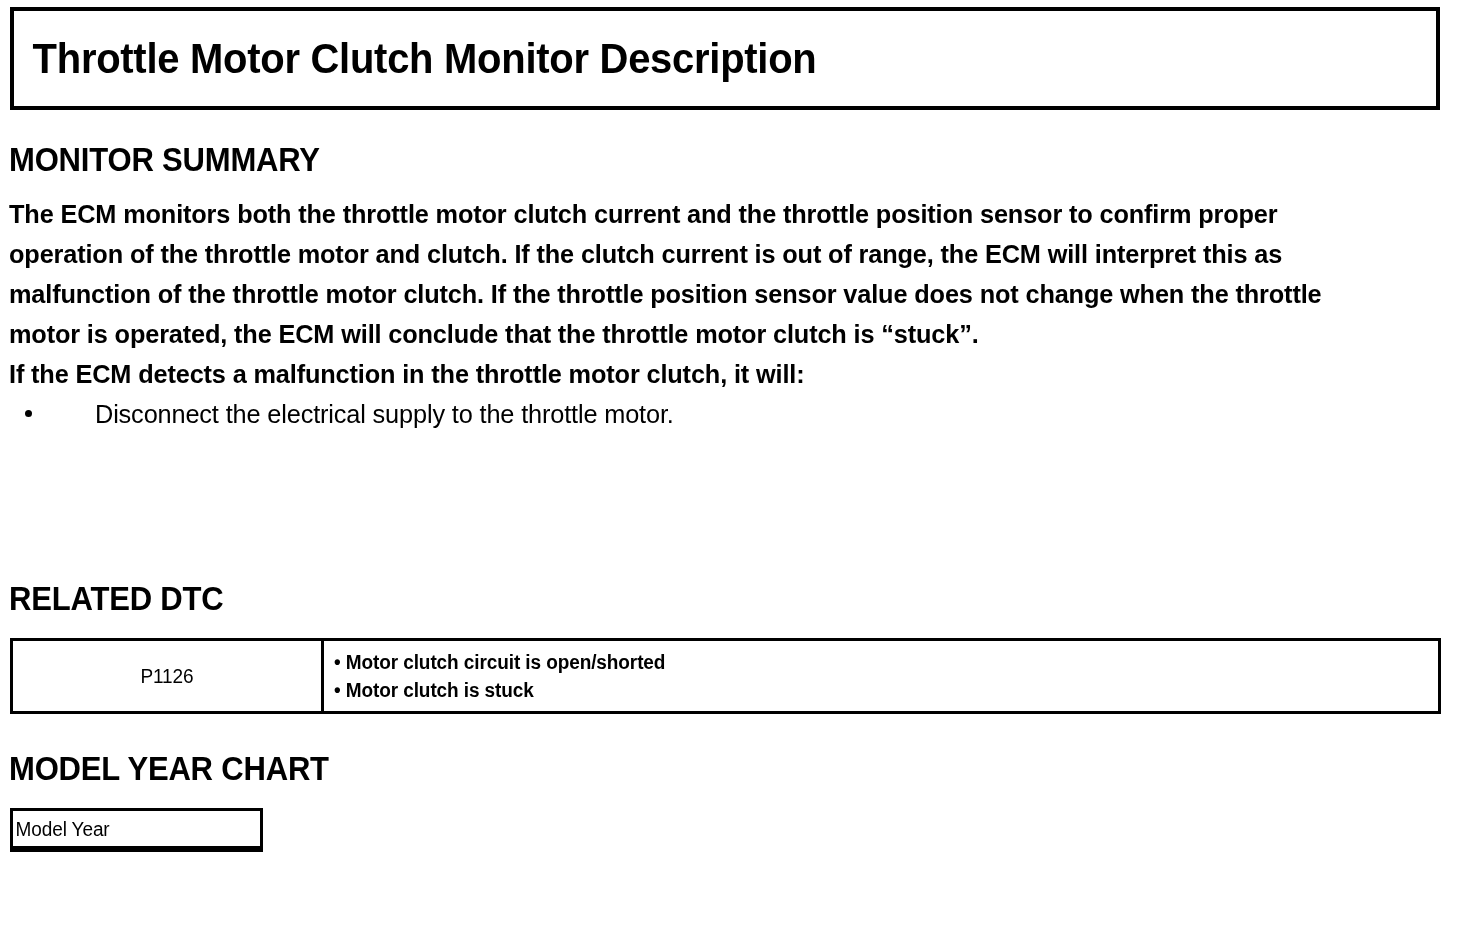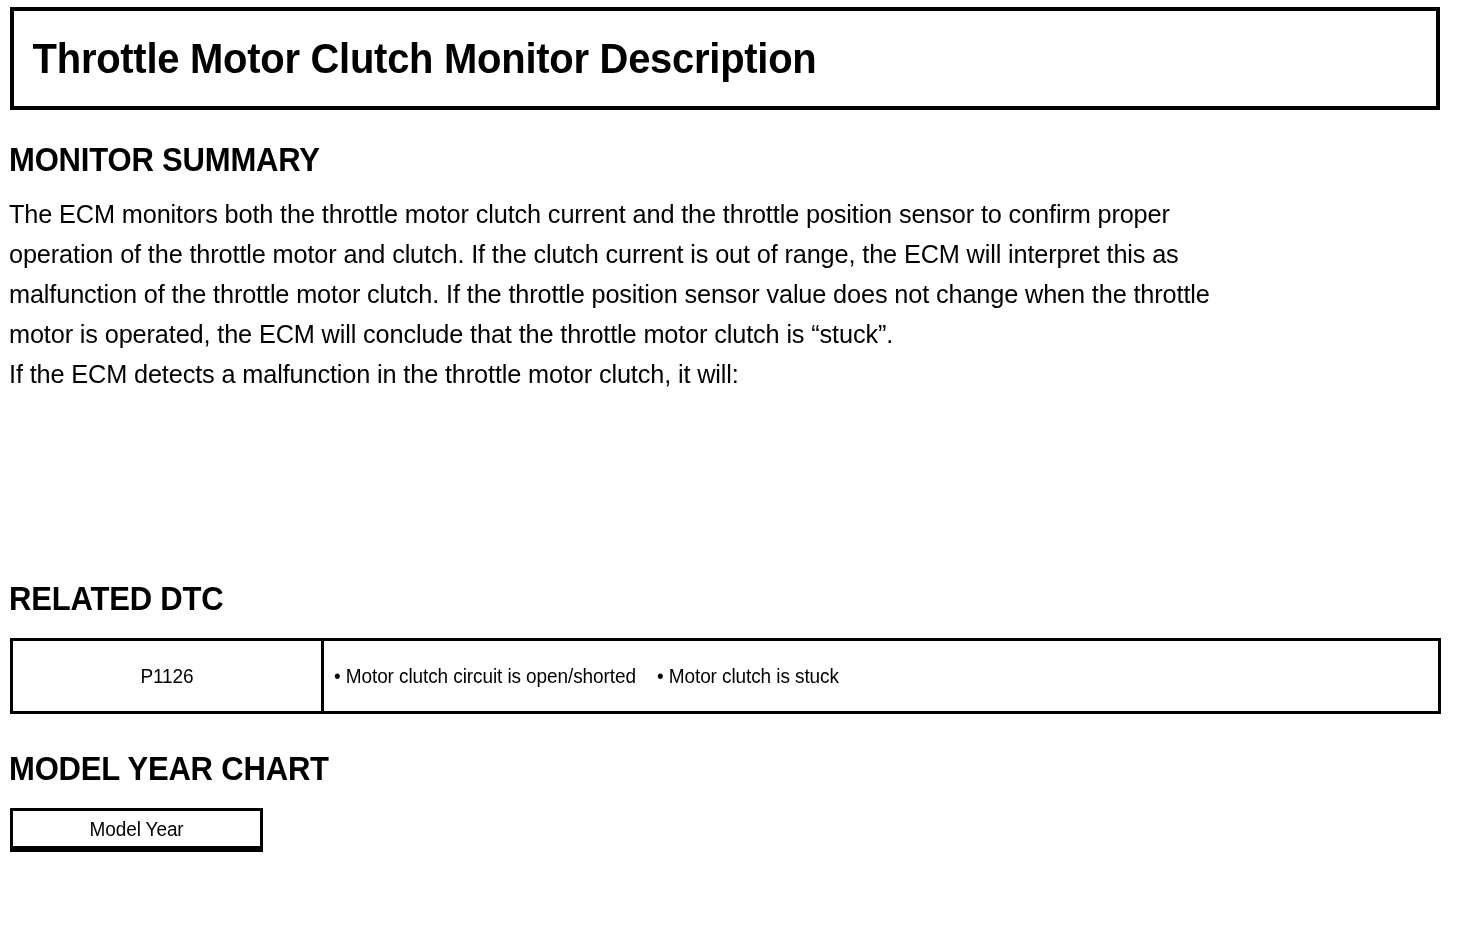--- a/index.html
+++ b/index.html
@@ -61,20 +61,21 @@
   #heading-monitor-summary { left: 9px; top: 143px; }
   #heading-related-dtc     { left: 9px; top: 582px; }
   #heading-model-year      { left: 9px; top: 752px; }
 
   
   .body-block {
     position: absolute;
     left: 9px;
     top: 194px;
     width: 1442px;
+    font-weight: bold;
   }
   .body-line {
     font-size: 26.5px;
     line-height: 40px;
     letter-spacing: -0.15px;
     transform: scaleX(0.955);
     transform-origin: left top;
     white-space: nowrap;
   }
 
@@ -136,23 +137,24 @@
   }
   .cell-text {
     font-size: 20px;
     letter-spacing: -0.1px;
     transform: scaleX(0.95);
     white-space: nowrap;
     line-height: 1.2;
   }
   .cell-bullets {
     display: flex;
-    flex-direction: row;
+    flex-direction: column;
     justify-content: center;
     gap: 5px;
+    font-weight: bold;
   }
   .cell-bullet-line {
     font-size: 20px;
     letter-spacing: -0.1px;
     transform: scaleX(0.95);
     transform-origin: left center;
     white-space: nowrap;
     line-height: 1.15;
   }
 
@@ -161,21 +163,20 @@
     left: 10px;
     top: 808px;
     width: 253px;
     box-sizing: border-box;
     border: 3px solid #000;
   }
   .my-row {
     height: 38px;
     display: flex;
     align-items: center;
-    justify-content: center;
     box-sizing: border-box;
   }
   .my-row.header { border-bottom: 3px solid #000; }
   .my-cell-text {
     font-size: 20px;
     letter-spacing: -0.1px;
     transform: scaleX(0.95);
     white-space: nowrap;
     line-height: 1.2;
   }
@@ -193,20 +194,24 @@
 
   <div class="body-block">
     <div class="body-line">The ECM monitors both the throttle motor clutch current and the throttle position sensor to confirm proper</div>
     <div class="body-line">operation of the throttle motor and clutch. If the clutch current is out of range, the ECM will interpret this as</div>
     <div class="body-line">malfunction of the throttle motor clutch. If the throttle position sensor value does not change when the throttle</div>
     <div class="body-line">motor is operated, the ECM will conclude that the throttle motor clutch is “stuck”.</div>
     <div class="body-line">If the ECM detects a malfunction in the throttle motor clutch, it will:</div>
   </div>
 
   <div class="bullet-list">
+    <div class="bullet-row">
+      <span class="bullet-dot"></span>
+      <div class="bullet-text">Disconnect the electrical supply to the throttle motor.</div>
+    </div>
   </div>
 
   <div class="section-heading" id="heading-related-dtc">RELATED DTC</div>
 
   <div class="dtc-table">
     <div class="dtc-cell c2">
       <span class="cell-text">P1126</span>
     </div>
     <div class="dtc-cell c3">
       <div class="cell-bullets">

